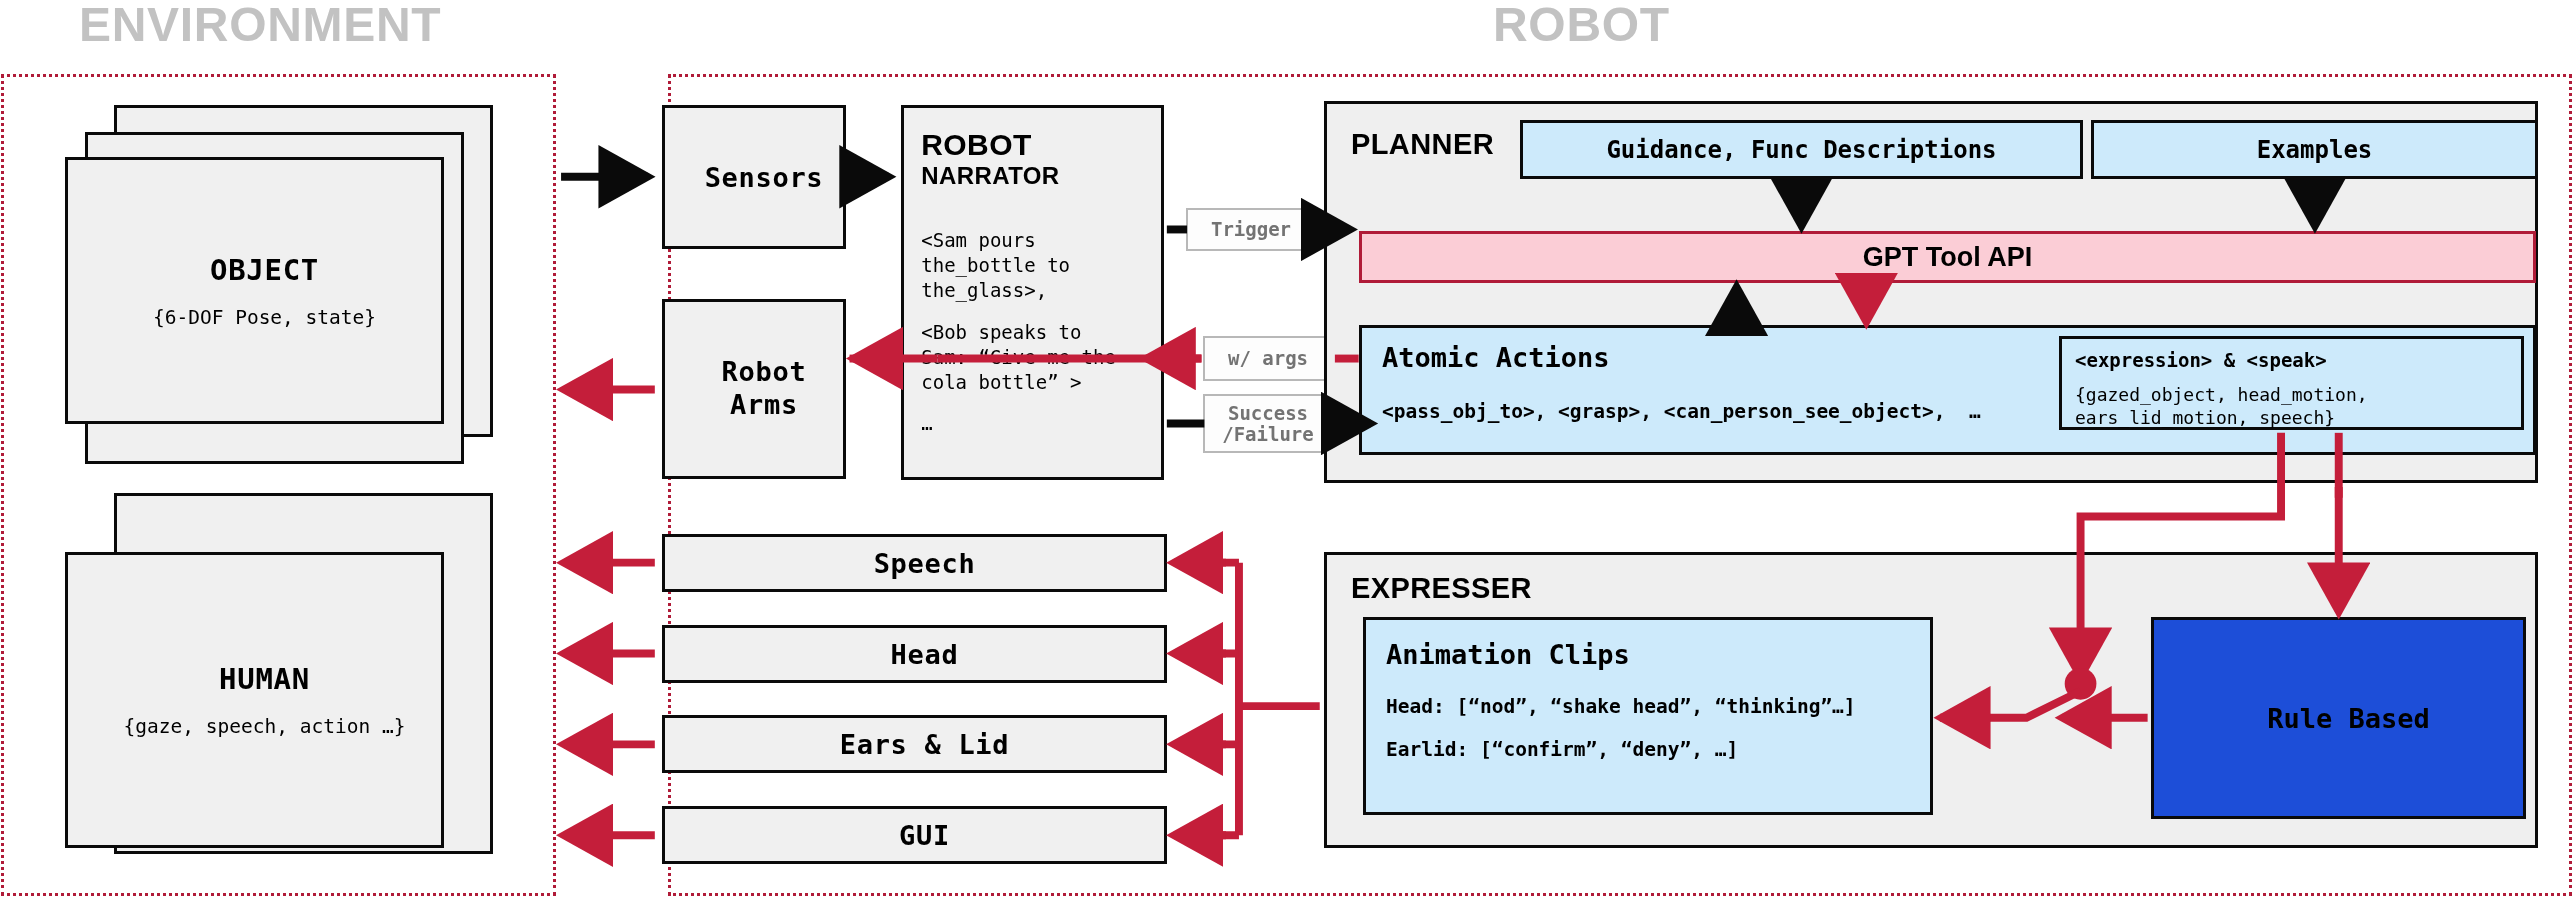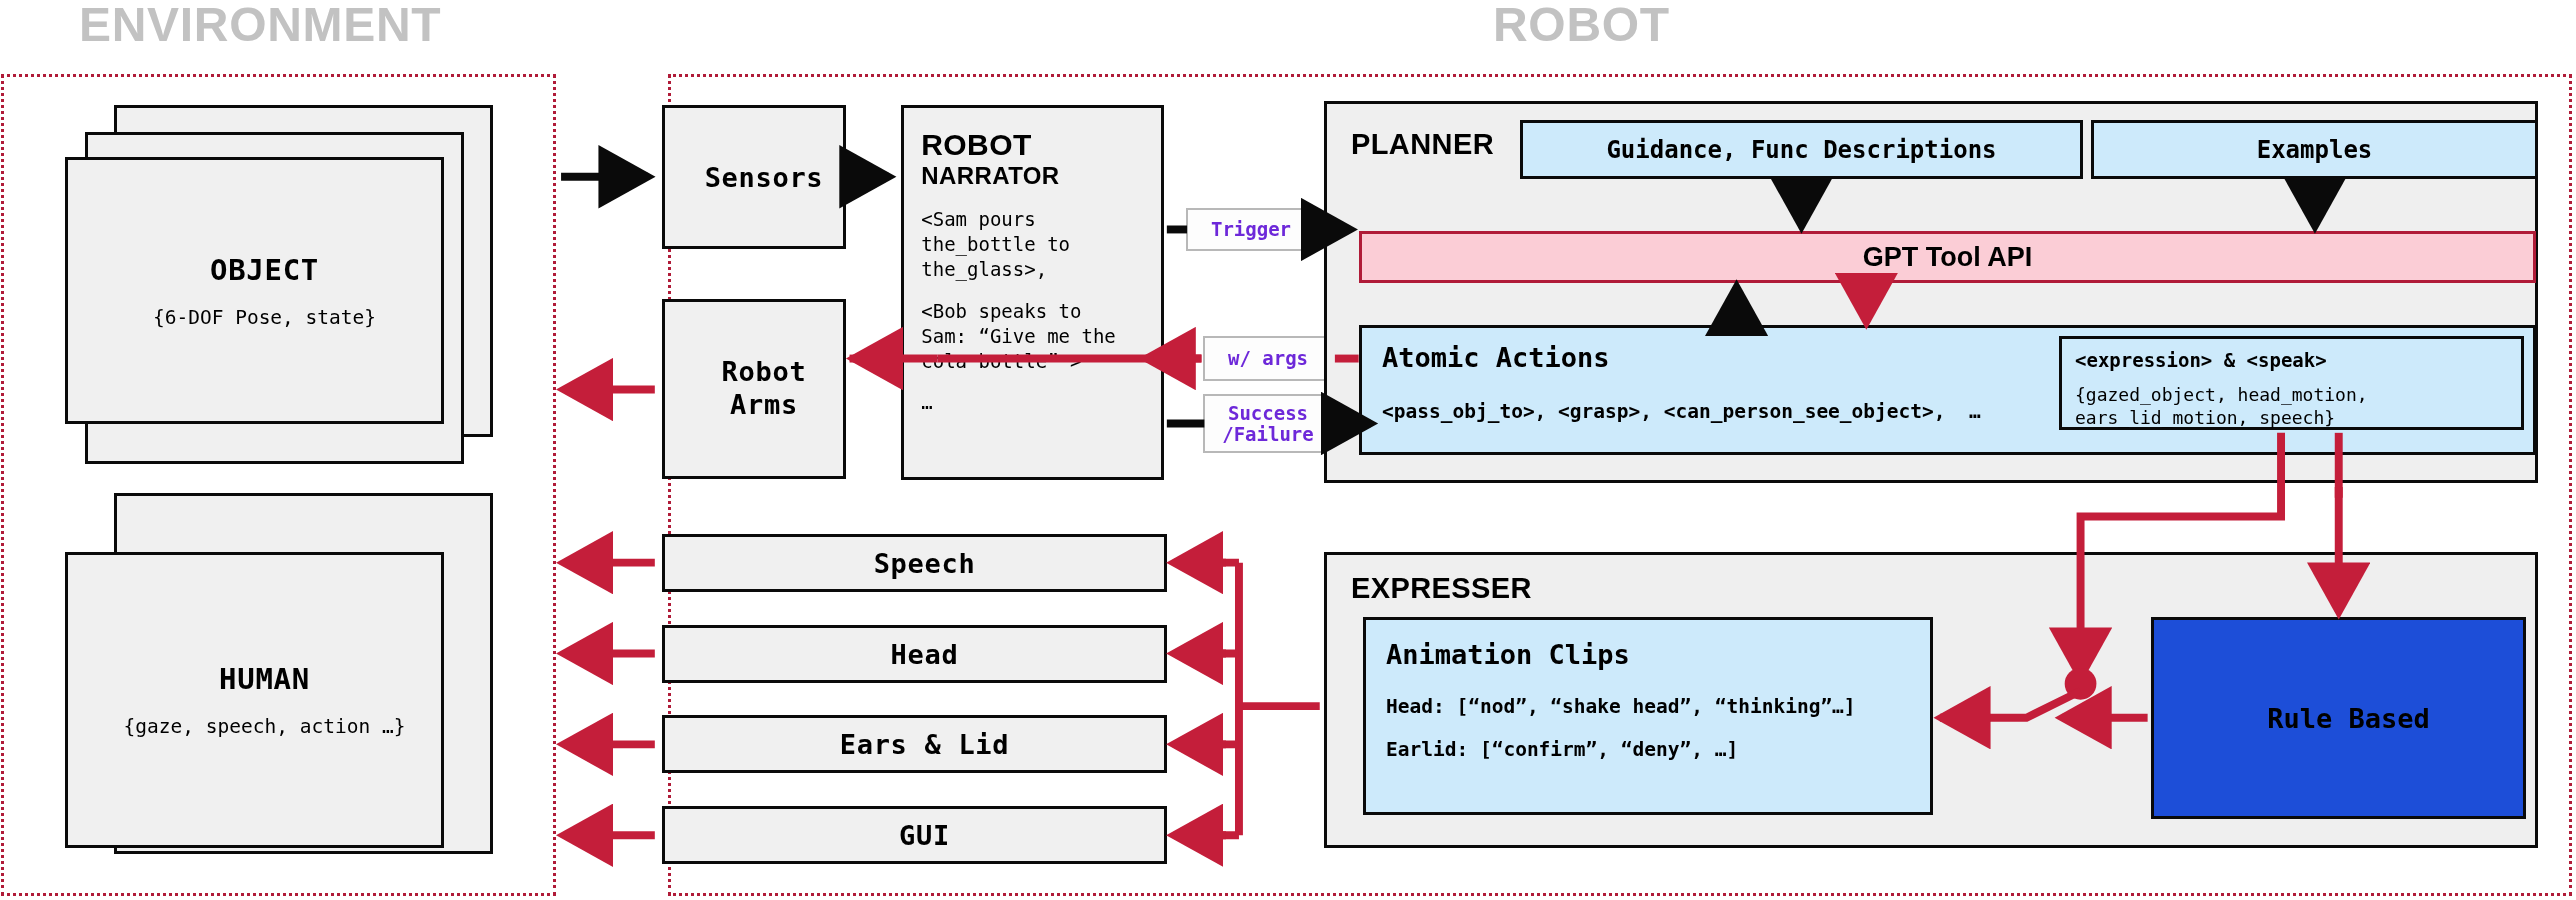--- a/index.html
+++ b/index.html
@@ -37,21 +37,21 @@
     font-family:"DejaVu Sans Mono", monospace;font-weight:bold;font-size:24px;text-align:center;
   }
   .pinkbox{
     position:absolute;box-sizing:border-box;background:#fbcdd6;border:3.6px solid #b01b38;
     display:flex;align-items:center;justify-content:center;color:#000;
     font-family:"Liberation Sans", sans-serif;font-weight:bold;font-size:27px;
   }
   .tag{
     position:absolute;box-sizing:border-box;background:#fdfdfd;border:2.9px solid #b8b8b8;
     display:flex;align-items:center;justify-content:center;text-align:center;
-    font-family:"DejaVu Sans Mono", monospace;font-weight:bold;font-size:19px;color:#6d28d9;
+    font-family:"DejaVu Sans Mono", monospace;font-weight:bold;font-size:19px;color:#737373;
     line-height:1.08;white-space:pre-line;
   }
   .stack-card{
     position:absolute;box-sizing:border-box;background:#f0f0f0;border:3.6px solid #0a0a0a;
   }
   .node-head{font-weight:bold;font-size:29px;letter-spacing:0.7px;}
   .node-sub{font-size:19.5px;margin-top:19px;}
   .mono-ttl{font-family:"DejaVu Sans Mono", monospace;font-weight:bold;}
 
   svg.wires{position:absolute;left:0;top:0;width:2576px;height:901px;pointer-events:none;}
@@ -84,21 +84,21 @@
     <div class="node-head" style="font-size:27px;">Sensors</div>
   </div>
   <div class="box" style="left:662px;top:299px;width:184px;height:180px;">
     <div class="node-head" style="font-size:27px;white-space:pre-line;line-height:1.22;">Robot
 Arms</div>
   </div>
 
   <div class="box" style="left:901px;top:105px;width:263px;height:375px;align-items:flex-start;justify-content:flex-start;padding:19px 17.3px;text-align:left;">
     <div style="font-family:'Liberation Sans',sans-serif;font-weight:bold;font-size:30px;line-height:1.18;letter-spacing:0.4px;text-align:left;">ROBOT</div>
     <div style="font-family:'Liberation Sans',sans-serif;font-weight:bold;font-size:24px;line-height:1.18;letter-spacing:0.4px;text-align:right;">NARRATOR</div>
-    <div style="font-size:19px;line-height:1.32;white-space:pre-line;margin-top:16px;text-align:left;">&lt;Sam pours
+    <div style="font-size:19px;line-height:1.32;white-space:pre-line;margin-top:37px;text-align:left;">&lt;Sam pours
 the_bottle to
 the_glass&gt;,</div>
     <div style="font-size:19px;line-height:1.32;white-space:pre-line;margin-top:17.3px;text-align:left;">&lt;Bob speaks to
 Sam: “Give me the
 cola bottle” &gt;</div>
     <div style="font-size:19px;line-height:1.32;margin-top:16px;text-align:left;">…</div>
   </div>
 
   <div class="tag" style="left:1186px;top:208px;width:130px;height:43px;">Trigger</div>
   <div class="tag" style="left:1203px;top:336px;width:130px;height:45px;">w/ args</div>

